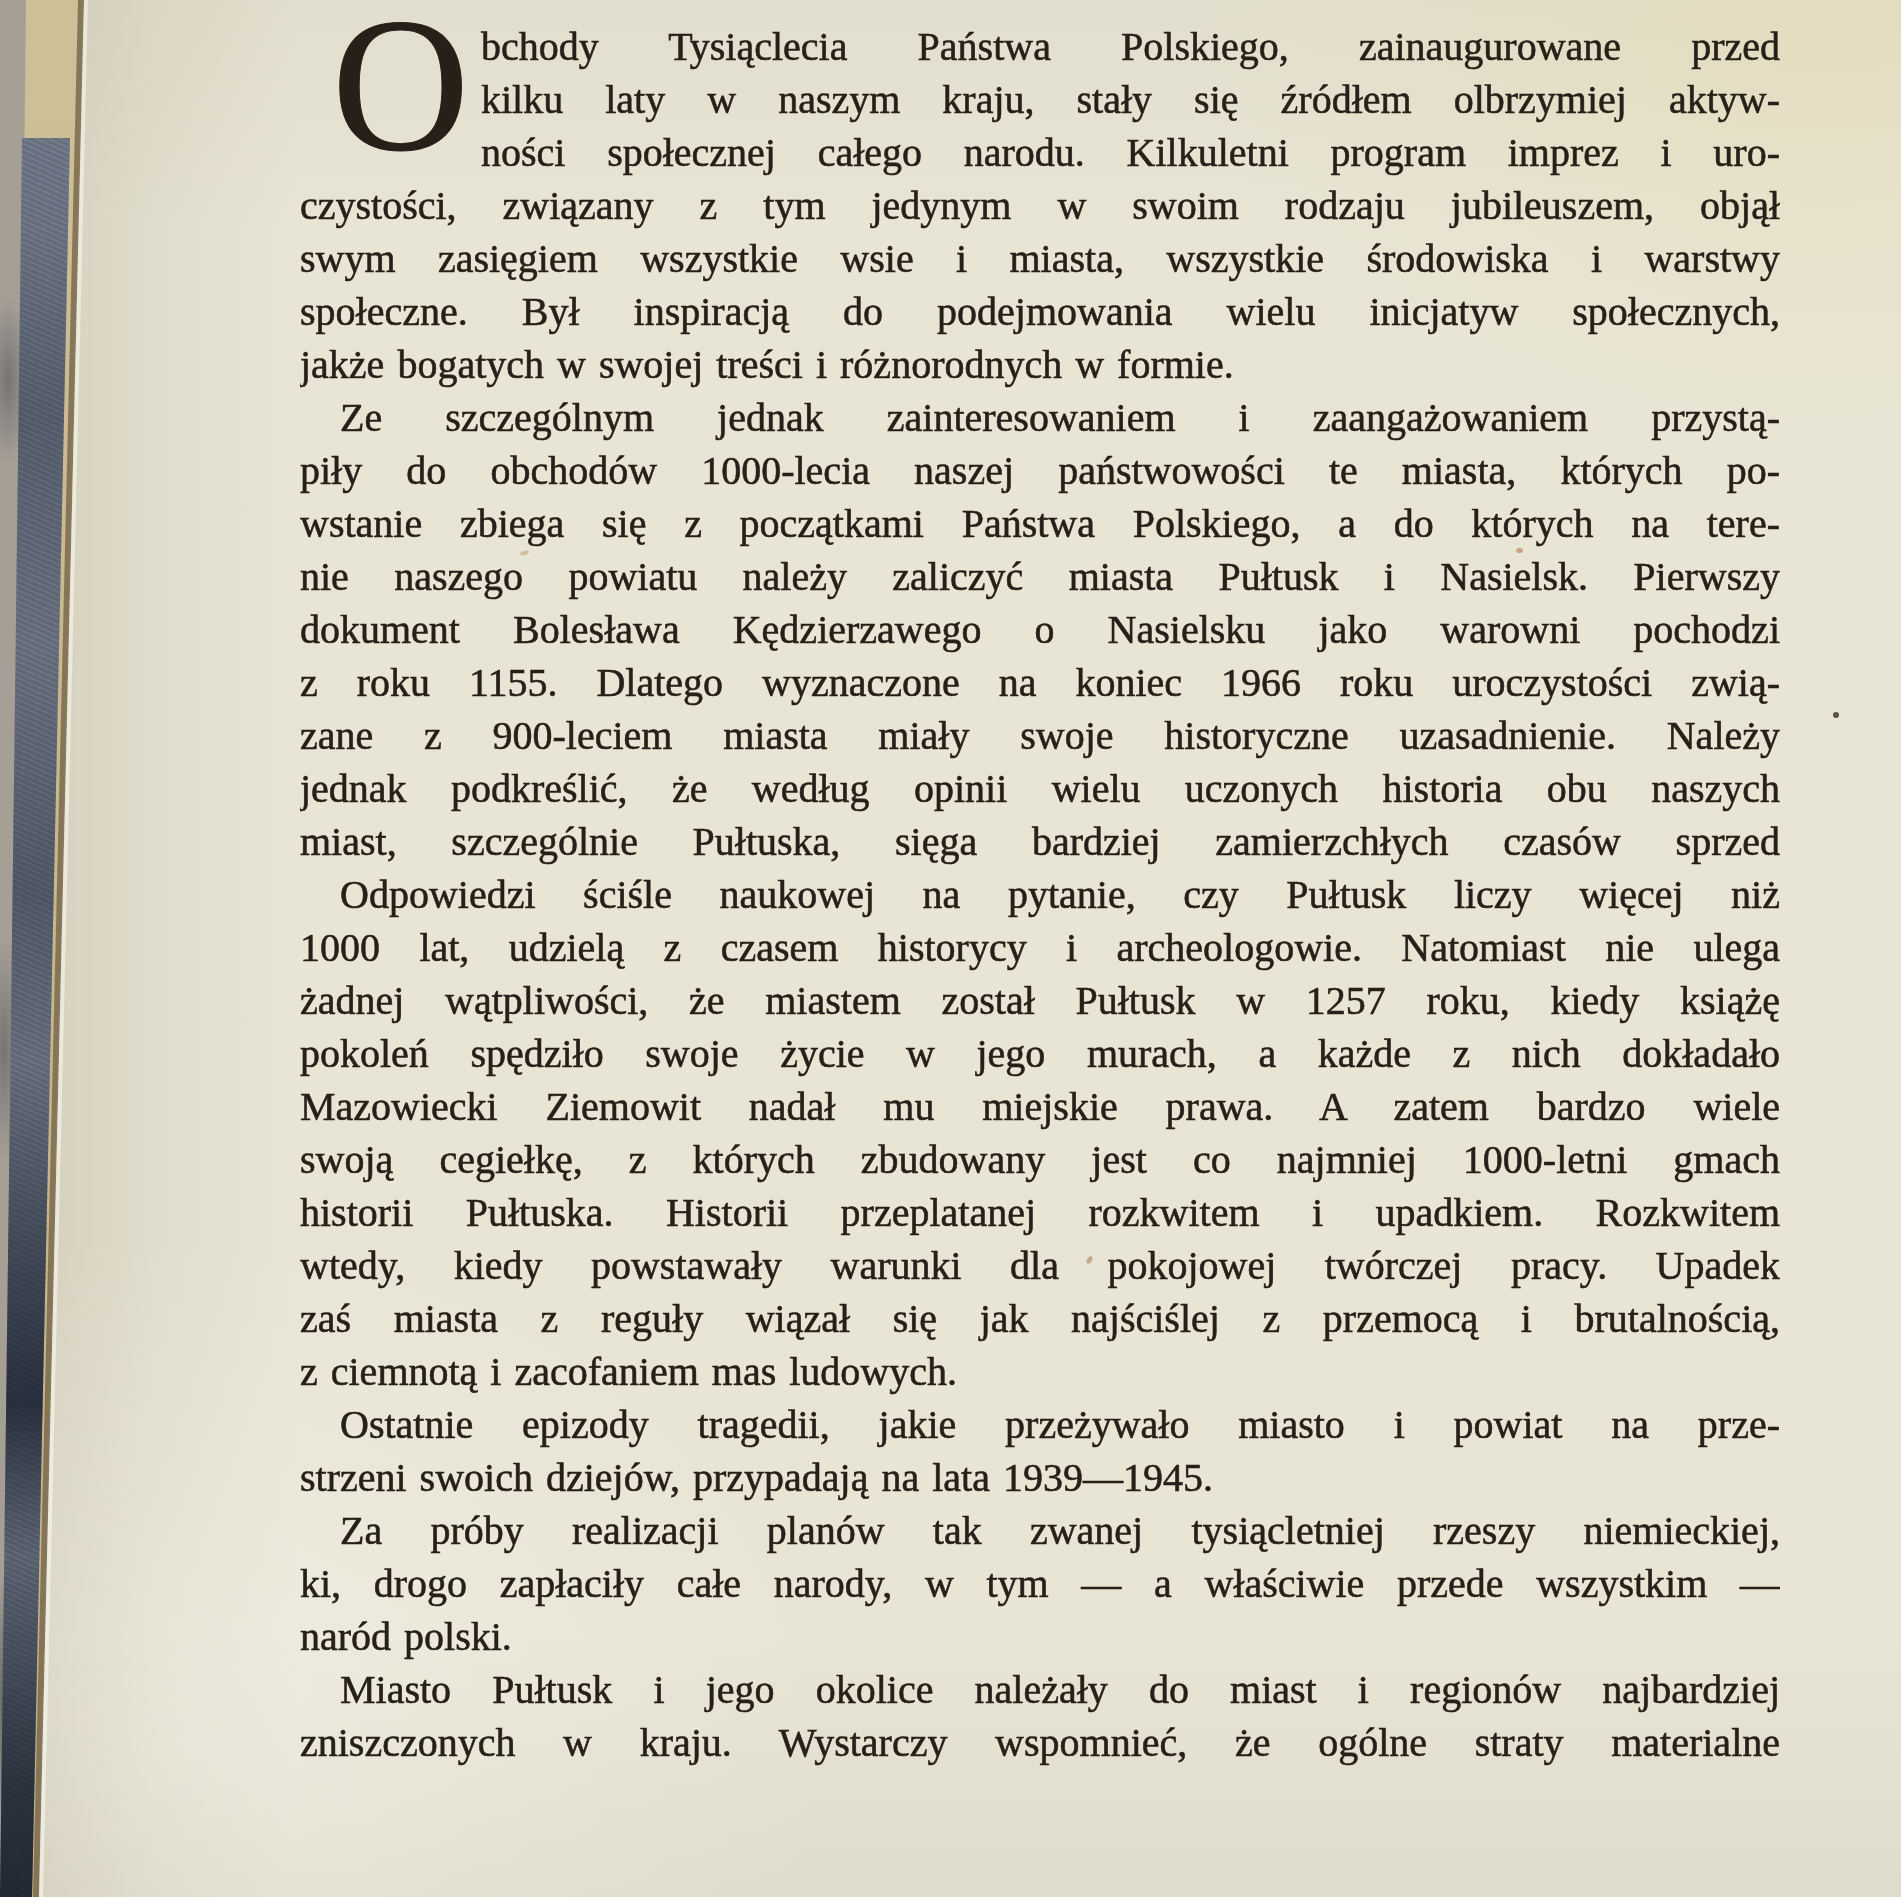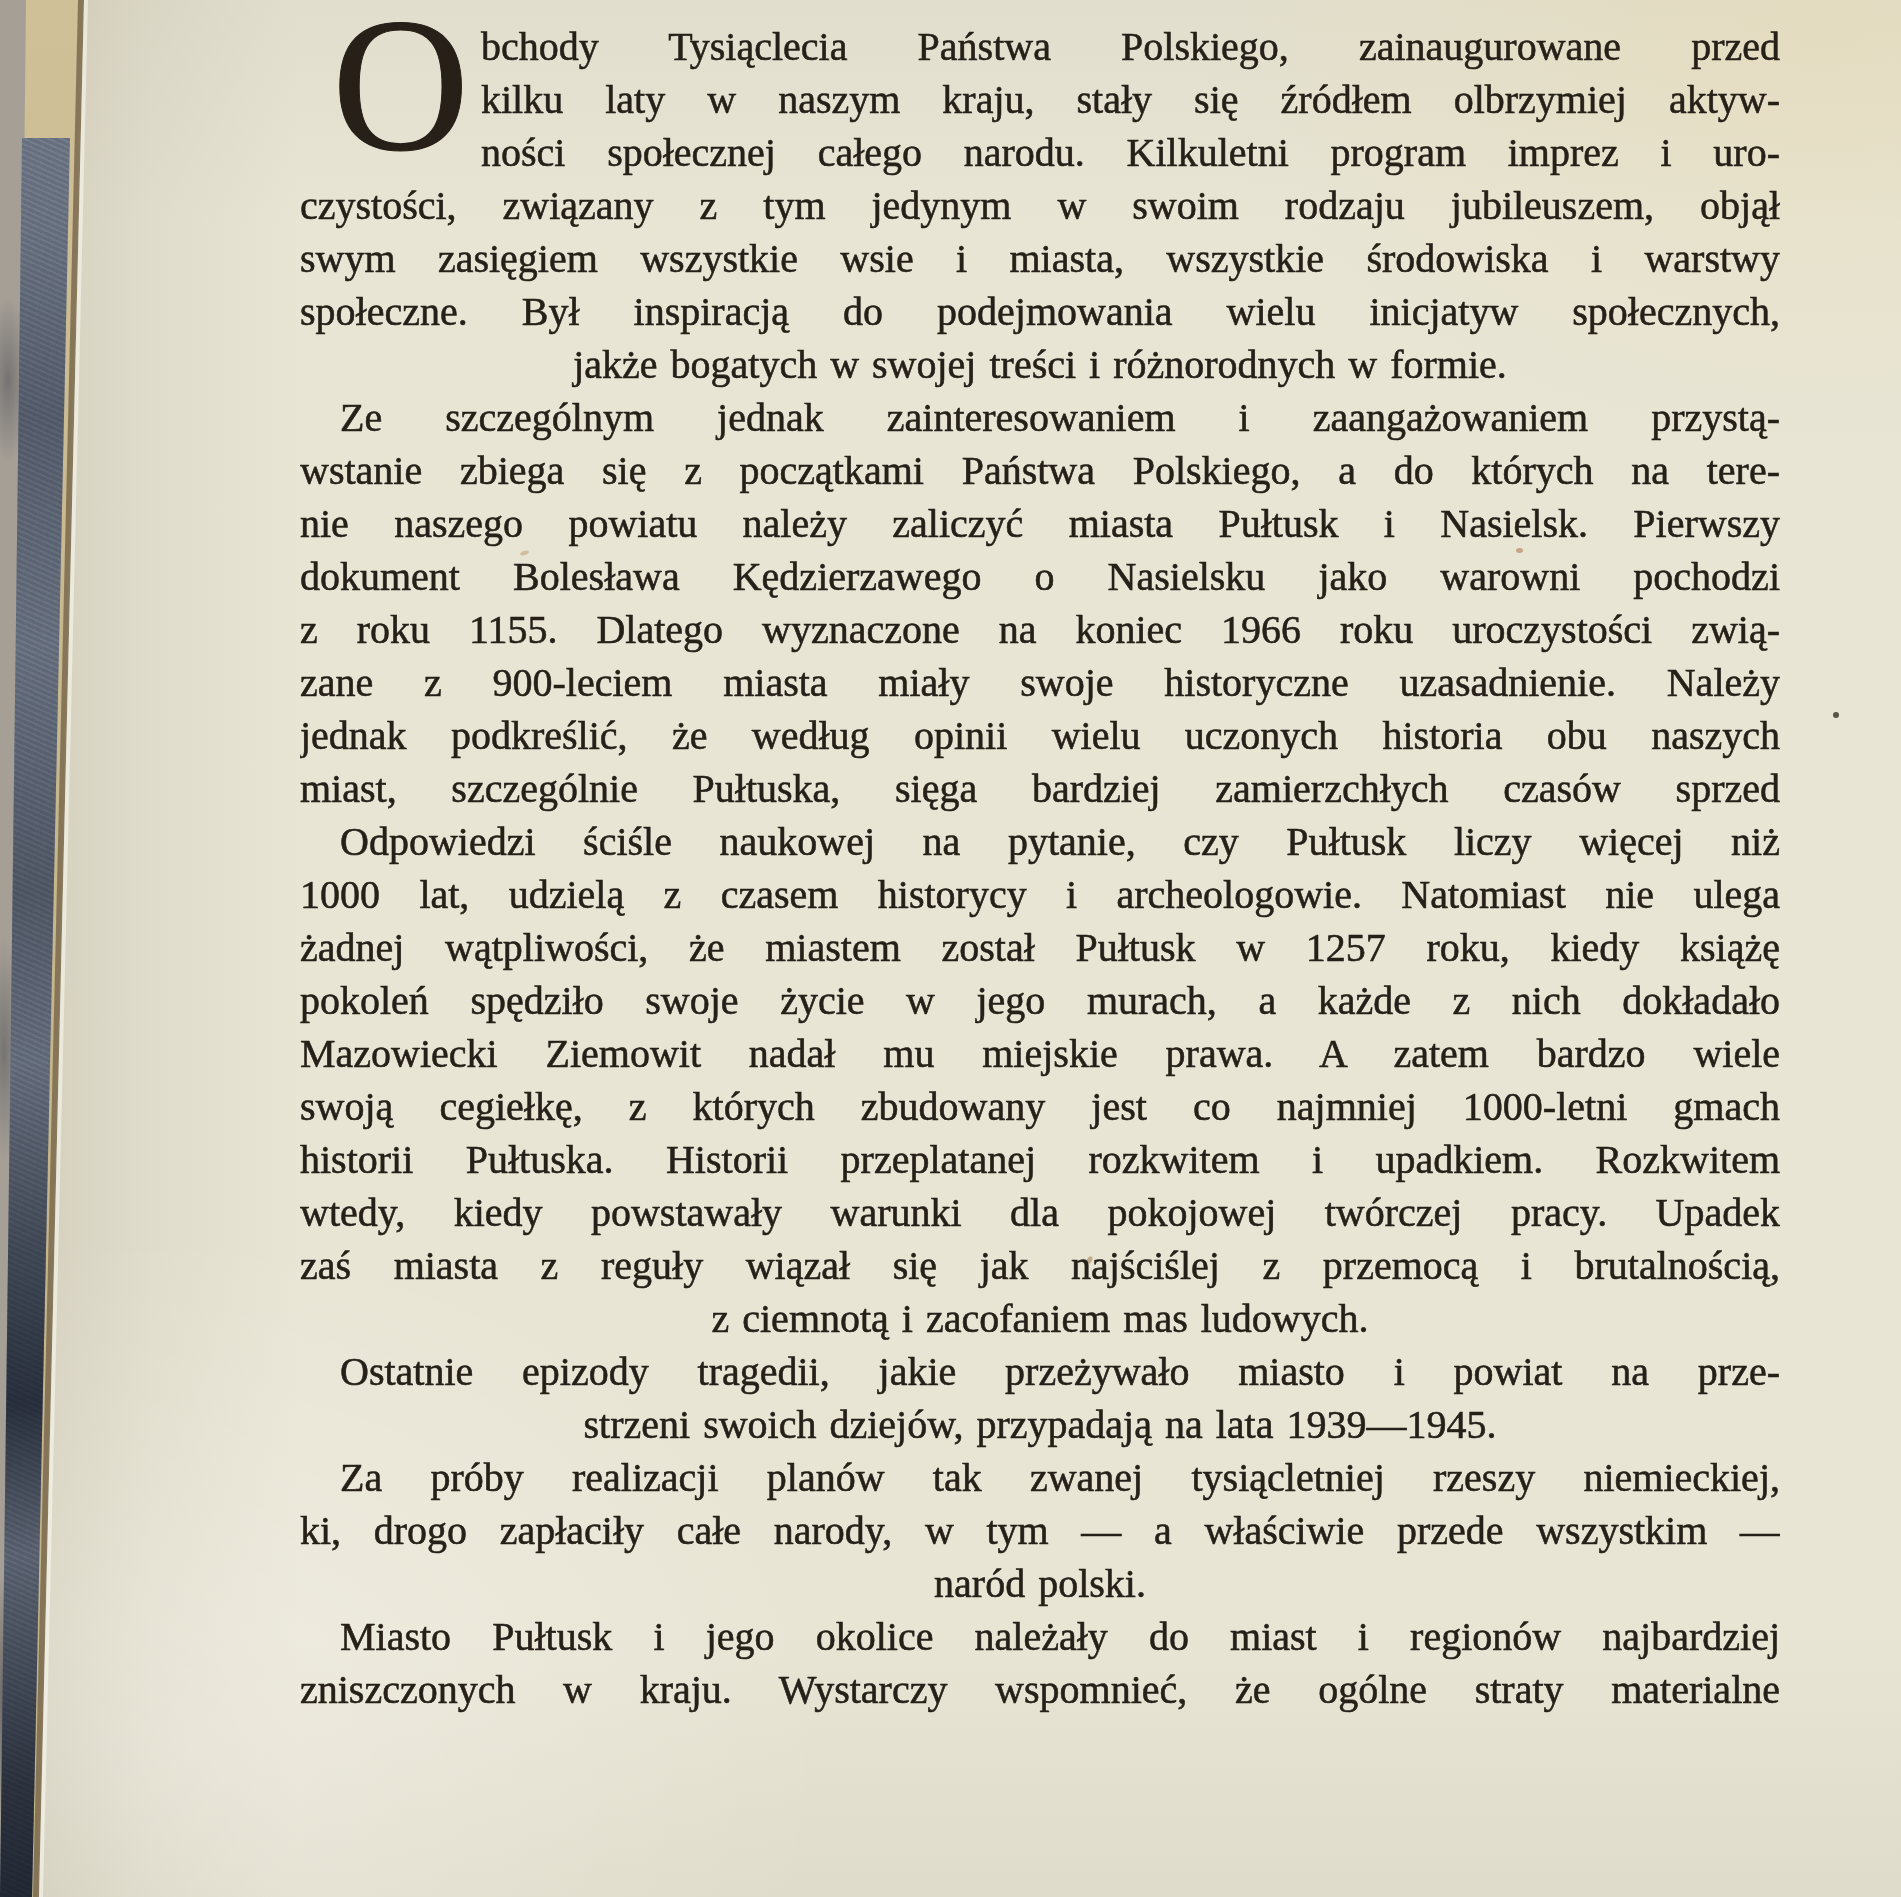--- a/index.html
+++ b/index.html
@@ -86,21 +86,21 @@
     position:absolute;left:300px;top:20px;width:1480px;
     color:var(--ink);
     font-size:40px;
     -webkit-text-stroke:0.55px var(--ink);
     word-spacing:3px;
   }
   .para{position:relative;}
   .ln{
     height:53px;line-height:53px;
     overflow:hidden;
-    text-align:center;
+    text-align:left;
   }
   .ln.just{text-align:justify;text-align-last:justify;text-justify:inter-word;}
   .ln.indent{padding-left:40px;}
   .ln.beside-cap{padding-left:181px;}
   .ln.beside-cap.just{text-align:justify;text-align-last:justify;}
   .dropcap{
     position:absolute;left:32px;top:-30px;
     font-size:190px;line-height:1;
     color:var(--ink);
     -webkit-text-stroke:1px var(--ink);
@@ -131,20 +131,21 @@
       <div class="ln just beside-cap">kilku laty w naszym kraju, stały się źródłem olbrzymiej aktyw-</div>
       <div class="ln just beside-cap">ności społecznej całego narodu. Kilkuletni program imprez i uro-</div>
       <div class="ln just">czystości, związany z tym jedynym w swoim rodzaju jubileuszem, objął</div>
       <div class="ln just">swym zasięgiem wszystkie wsie i miasta, wszystkie środowiska i warstwy</div>
       <div class="ln just">społeczne. Był inspiracją do podejmowania wielu inicjatyw społecznych,</div>
       <div class="ln">jakże bogatych w swojej treści i różnorodnych w formie.</div>
       <span class="dropcap">O</span>
     </div>
     <div class="para">
       <div class="ln just indent">Ze szczególnym jednak zainteresowaniem i zaangażowaniem przystą-</div>
+      <div class="ln just">piły do obchodów 1000-lecia naszej państwowości te miasta, których po-</div>
       <div class="ln just">wstanie zbiega się z początkami Państwa Polskiego, a do których na tere-</div>
       <div class="ln just">nie naszego powiatu należy zaliczyć miasta Pułtusk i Nasielsk. Pierwszy</div>
       <div class="ln just">dokument Bolesława Kędzierzawego o Nasielsku jako warowni pochodzi</div>
       <div class="ln just">z roku 1155. Dlatego wyznaczone na koniec 1966 roku uroczystości zwią-</div>
       <div class="ln just">zane z 900-leciem miasta miały swoje historyczne uzasadnienie. Należy</div>
       <div class="ln just">jednak podkreślić, że według opinii wielu uczonych historia obu naszych</div>
       <div class="ln just">miast, szczególnie Pułtuska, sięga bardziej zamierzchłych czasów sprzed</div>
     </div>
     <div class="para">
       <div class="ln just indent">Odpowiedzi ściśle naukowej na pytanie, czy Pułtusk liczy więcej niż</div>

